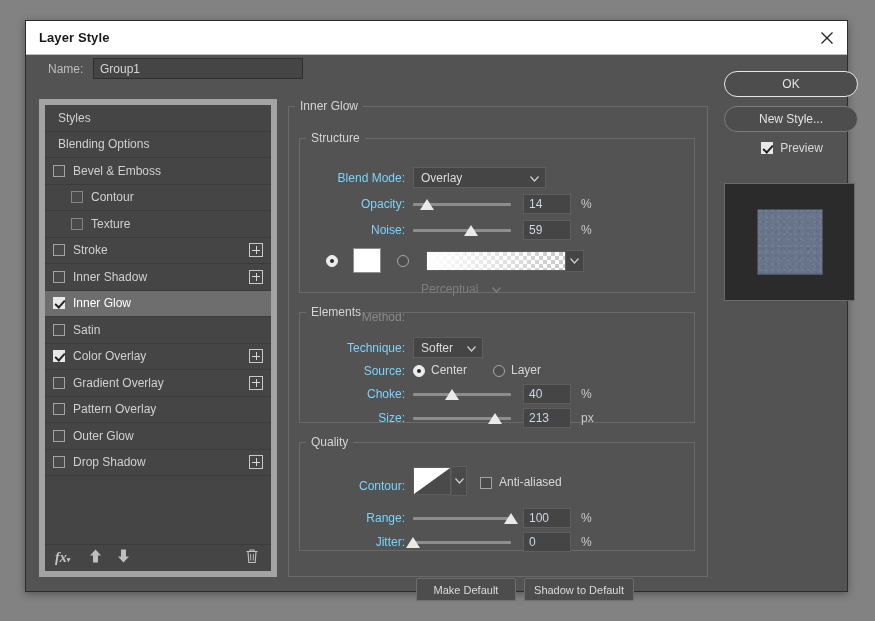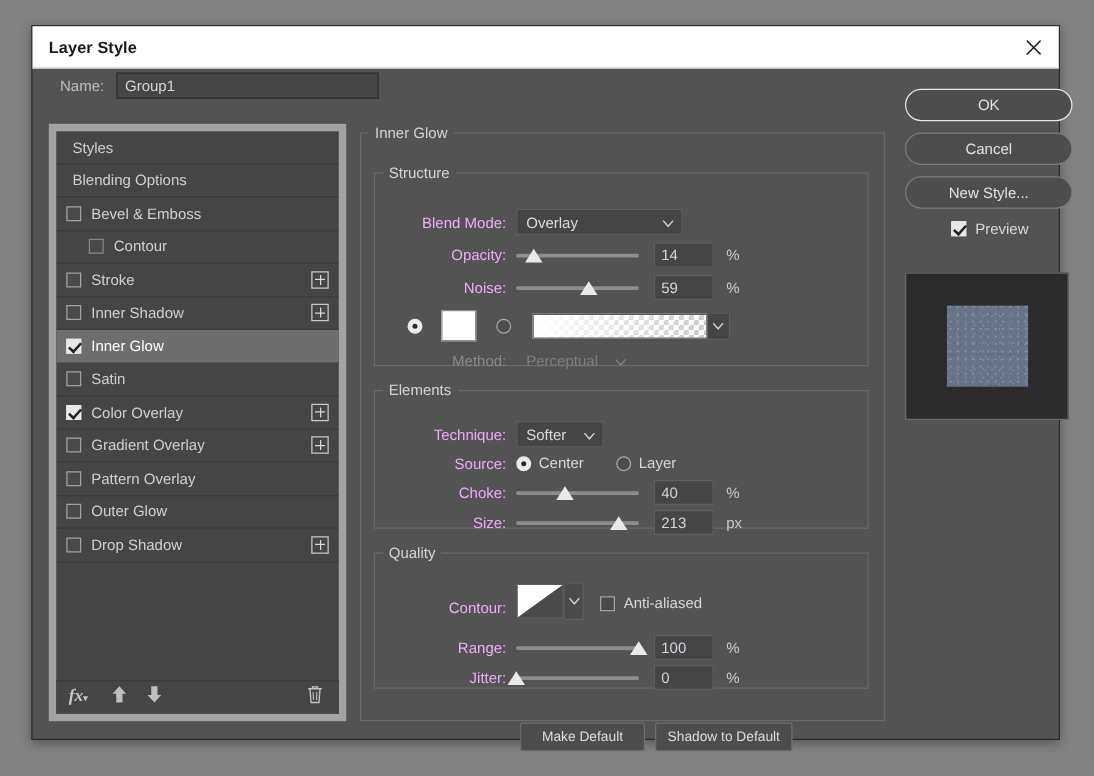--- a/index.html
+++ b/index.html
@@ -164,24 +164,24 @@
     font-size: 12px;
     color: #d5d5d5;
   }
   #grp-innerglow { left: 0; top: 0; width: 420px; height: 478px; }
   #grp-structure { left: 10px; top: 18px; width: 396px; height: 162px; }
   #grp-elements  { left: 10px; top: 192px; width: 396px; height: 118px; }
   #grp-quality   { left: 10px; top: 322px; width: 396px; height: 116px; }
 
   .lblr {
     position: absolute;
-    font-size: 12px; color: #f0abfc;
+    font-size: 12px; color: #7dd3fc;
     text-align: right;
   }
-  .lblr.dim { color: #8a8a8a; }
+  .lblr.dim { color: #8a8a8a; margin-top: 28px; }
 
   
   .ddl {
     position: absolute;
     background: #454545;
     border: 1px solid #5e5e5e;
     height: 21px;
     color: #dcdcdc;
     font-size: 12px;
     display: flex; align-items: center;
@@ -407,20 +407,26 @@
           <span class="cb-wrap">
             <span class="cb"></span>
           </span>
           <span class="lbl">Bevel &amp; Emboss</span>
         </div>
         <div class="style-row indent">
           <span class="cb-wrap">
             <span class="cb dim"></span>
           </span>
           <span class="lbl">Contour</span>
+        </div>
+        <div class="style-row indent">
+          <span class="cb-wrap">
+            <span class="cb dim"></span>
+          </span>
+          <span class="lbl">Texture</span>
         </div>
         <div class="style-row">
           <span class="cb-wrap">
             <span class="cb"></span>
           </span>
           <span class="lbl">Stroke</span>
           <span class="plus-btn"></span>
         </div>
         <div class="style-row">
           <span class="cb-wrap">
@@ -615,21 +621,20 @@
         <div class="unit" style="left:281px; top:86px;">%</div>
       </fieldset>
 
       <div class="pbtn" id="btn-make-default">Make Default</div>
       <div class="pbtn" id="btn-reset-default">Shadow to Default</div>
     </fieldset>
   </div>
 
   <div id="right-panel">
     <div class="rbtn" id="btn-ok">OK</div>
-    <div class="rbtn" id="btn-cancel">Cancel</div>
     <div class="rbtn" id="btn-new-style">New Style...</div>
     <div id="preview-row">
       <span class="cb checked"></span>
       <span>Preview</span>
     </div>
     <div id="preview-thumb">
       <div id="preview-square" style="background: rgb(103, 116, 138);"></div>
     </div>
   </div>
 

